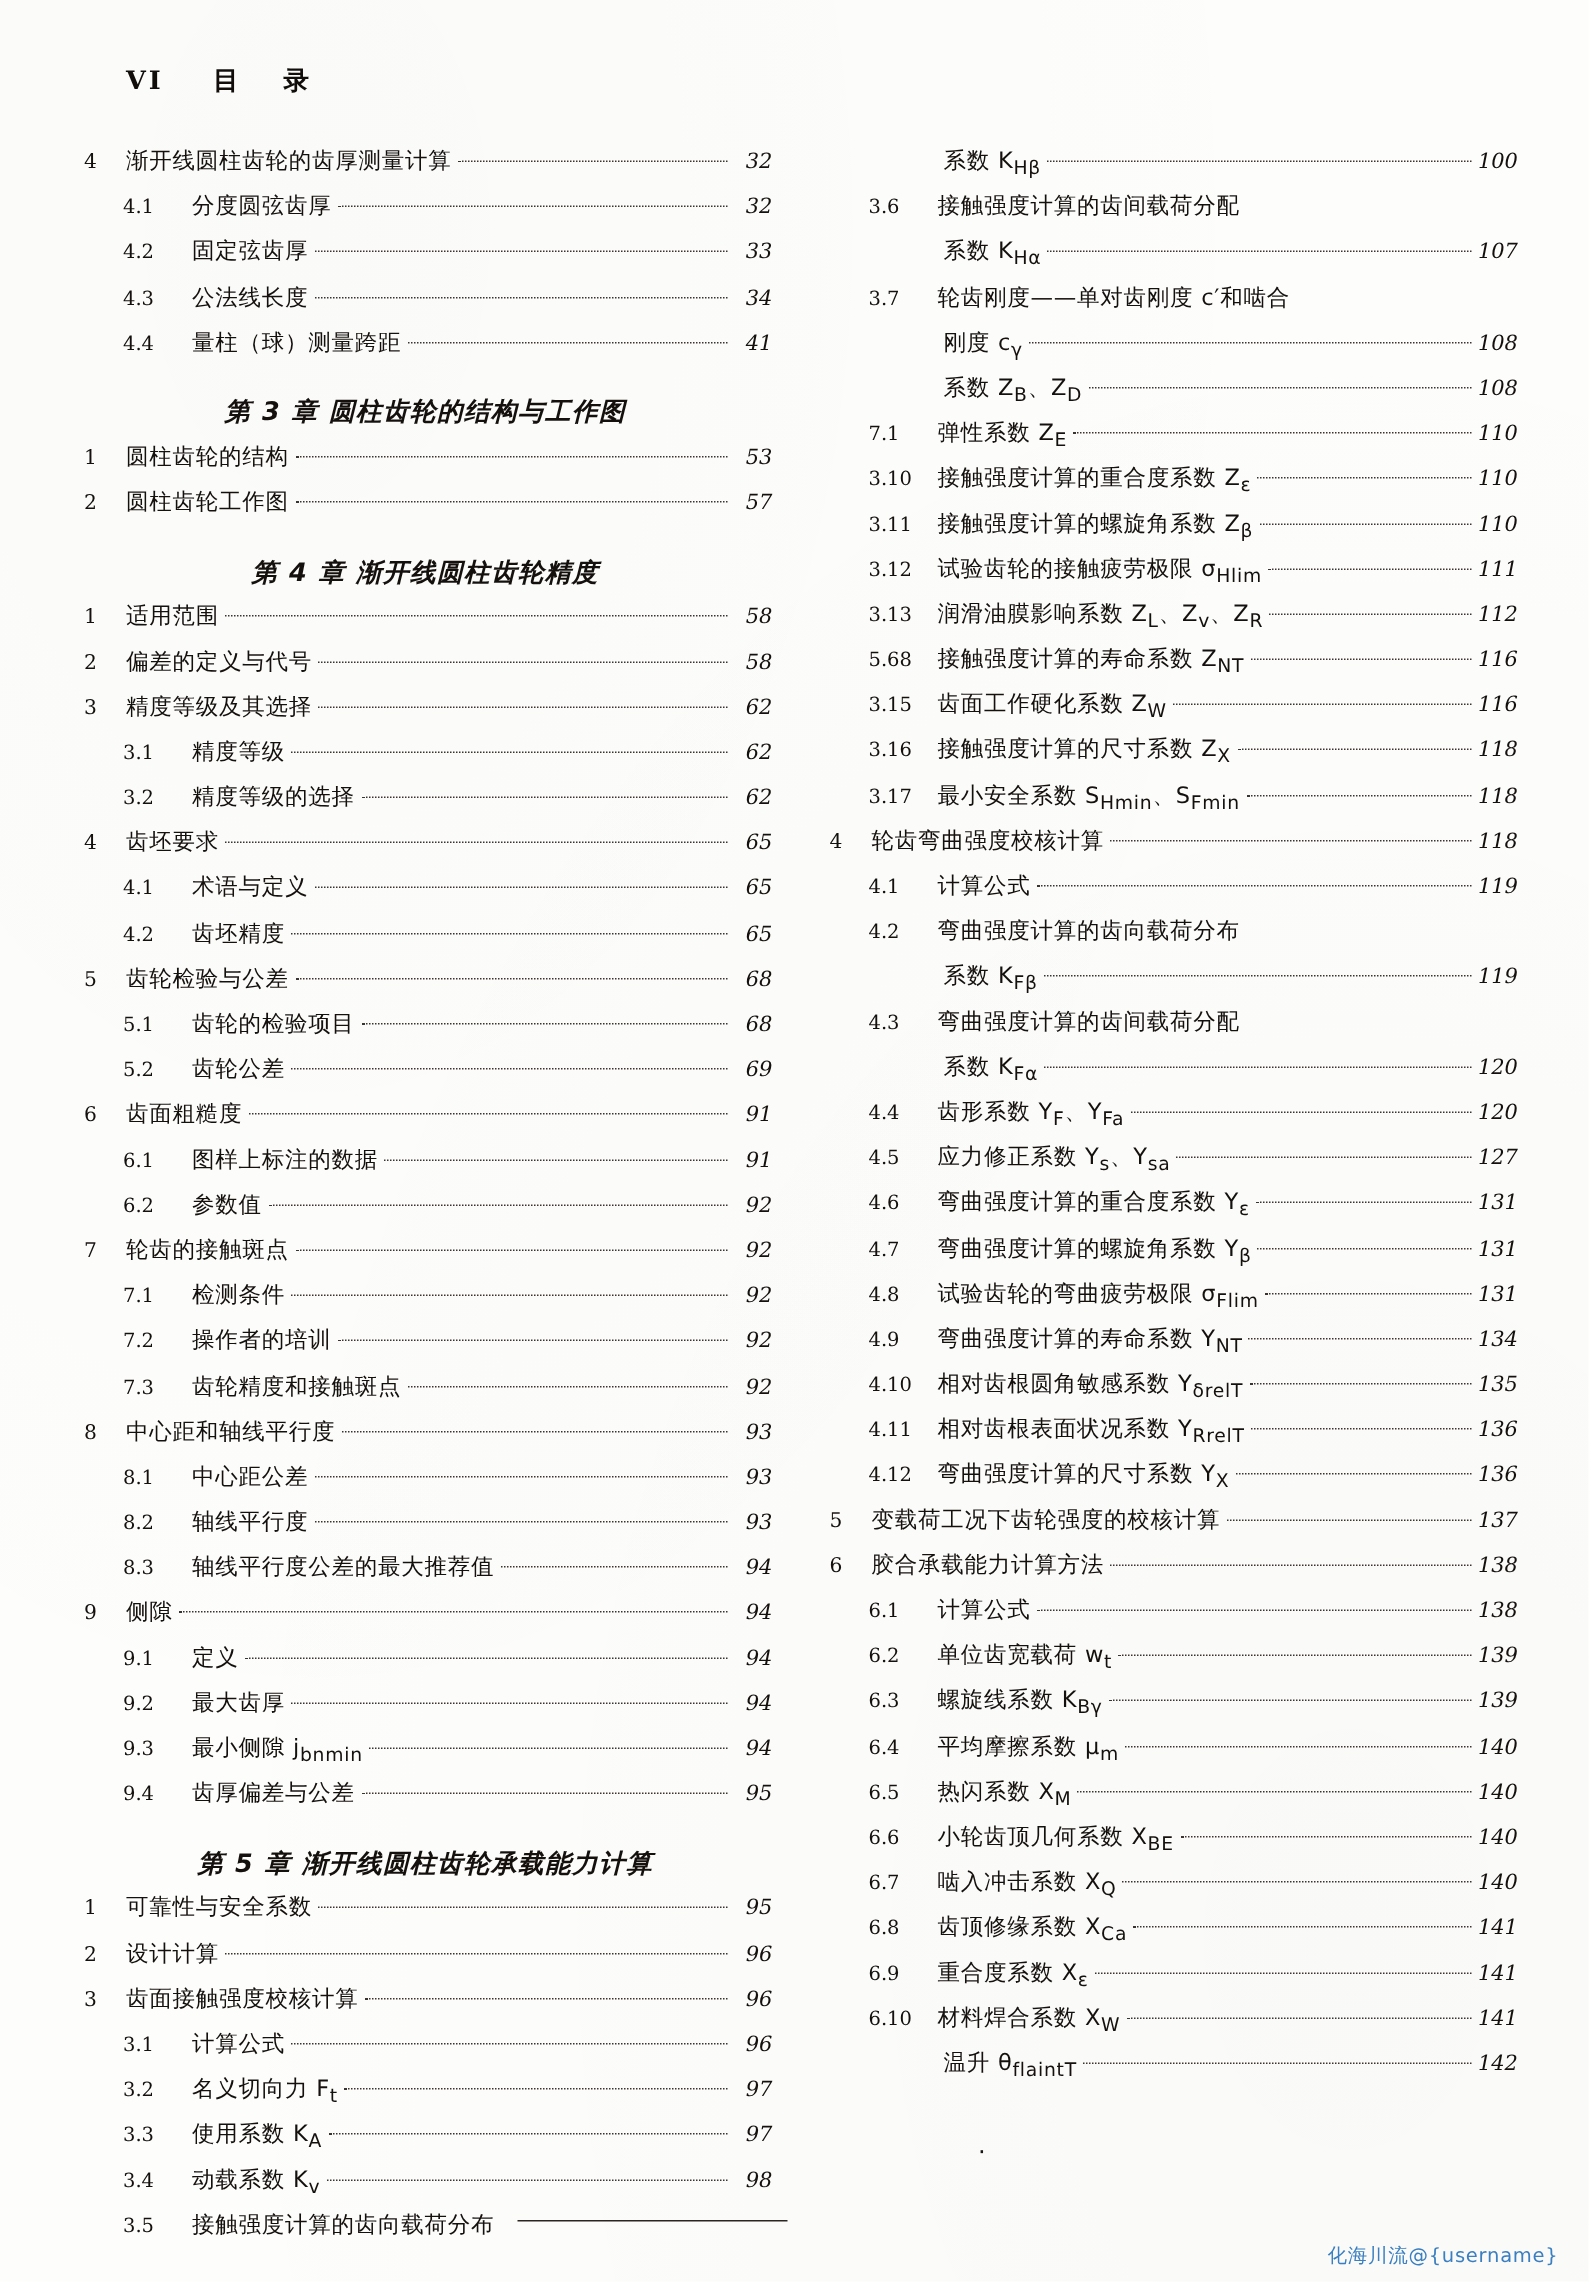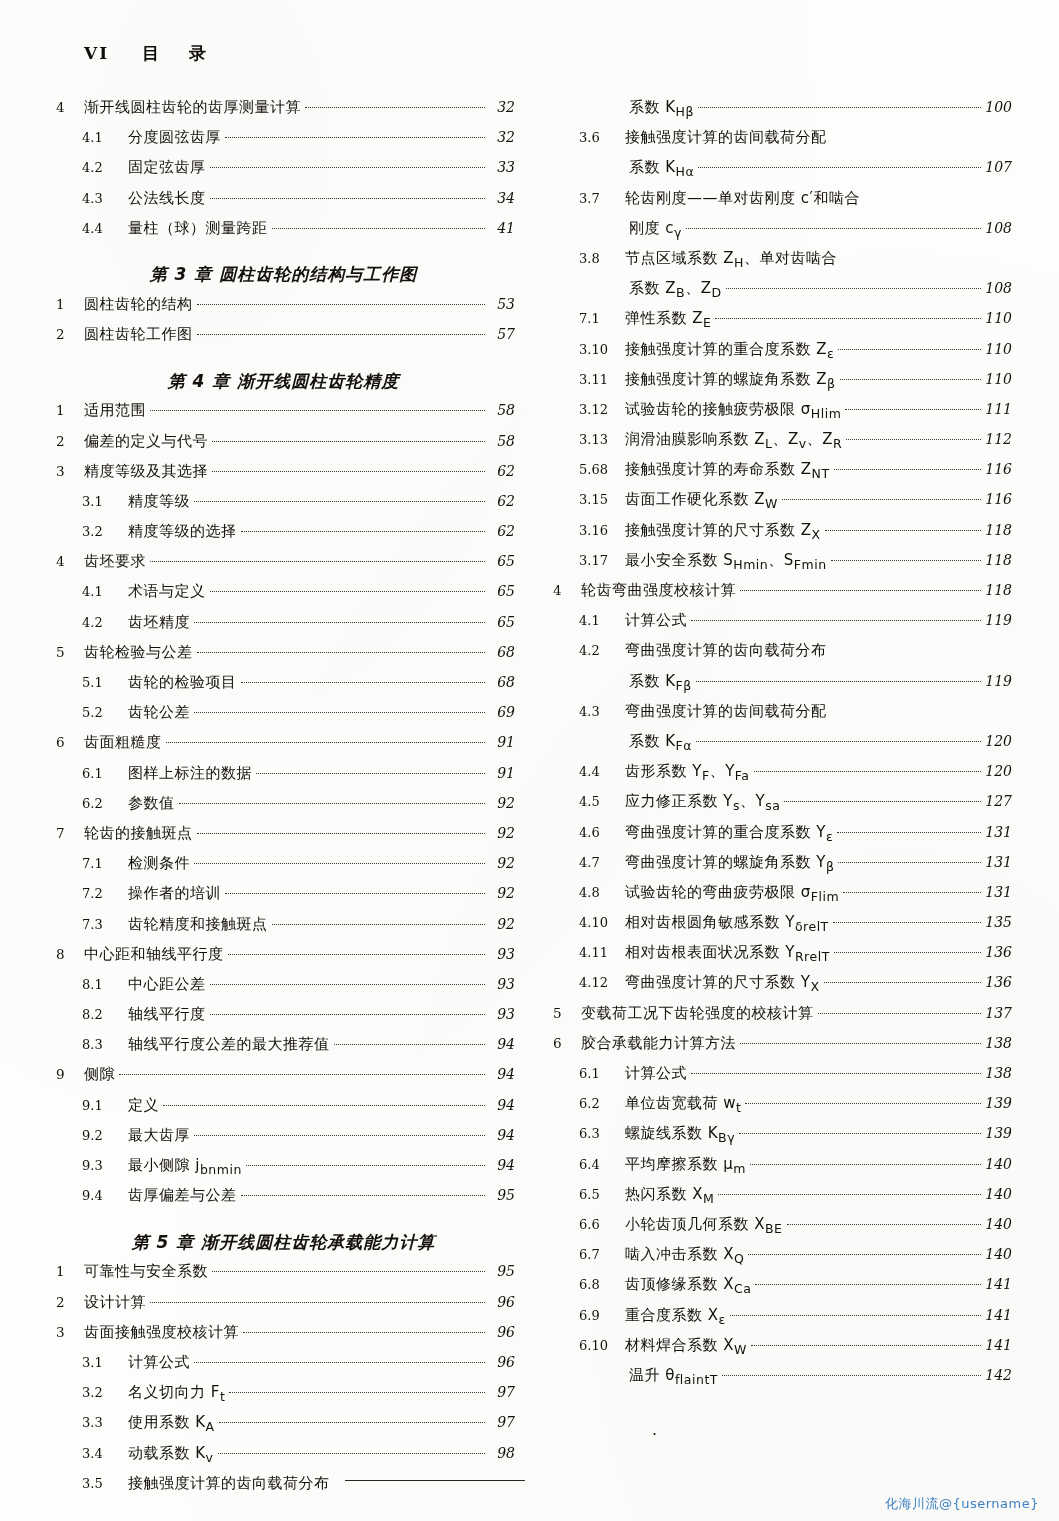--- a/index.html
+++ b/index.html
@@ -437,26 +437,20 @@
           <span class="num">3.7</span>
           <span class="txt">轮齿刚度——单对齿刚度 c′和啮合</span>
           <span class="dots"></span>
           <span class="pg"></span>
         </div>
         <div class="toc-line cont">
           <span class="txt">刚度 c<sub>γ</sub></span>
           <span class="dots"></span>
           <span class="pg">108</span>
         </div>
-        <div class="toc-line lvl2 nodots">
-          <span class="num">3.8</span>
-          <span class="txt">节点区域系数 Z<sub>H</sub>、单对齿啮合</span>
-          <span class="dots"></span>
-          <span class="pg"></span>
-        </div>
         <div class="toc-line cont">
           <span class="txt">系数 Z<sub>B</sub>、Z<sub>D</sub></span>
           <span class="dots"></span>
           <span class="pg">108</span>
         </div>
         <div class="toc-line lvl2">
           <span class="num">7.1</span>
           <span class="txt">弹性系数 Z<sub>E</sub></span>
           <span class="dots"></span>
           <span class="pg">110</span>
@@ -567,20 +561,26 @@
           <span class="dots"></span>
           <span class="pg">131</span>
         </div>
         <div class="toc-line lvl2">
           <span class="num">4.8</span>
           <span class="txt">试验齿轮的弯曲疲劳极限 σ<sub>Flim</sub></span>
           <span class="dots"></span>
           <span class="pg">131</span>
         </div>
         <div class="toc-line lvl2">
+          <span class="num">4.9</span>
+          <span class="txt">弯曲强度计算的寿命系数 Y<sub>NT</sub></span>
+          <span class="dots"></span>
+          <span class="pg">134</span>
+        </div>
+        <div class="toc-line lvl2">
           <span class="num">4.10</span>
           <span class="txt">相对齿根圆角敏感系数 Y<sub>δrelT</sub></span>
           <span class="dots"></span>
           <span class="pg">135</span>
         </div>
         <div class="toc-line lvl2">
           <span class="num">4.11</span>
           <span class="txt">相对齿根表面状况系数 Y<sub>RrelT</sub></span>
           <span class="dots"></span>
           <span class="pg">136</span>

